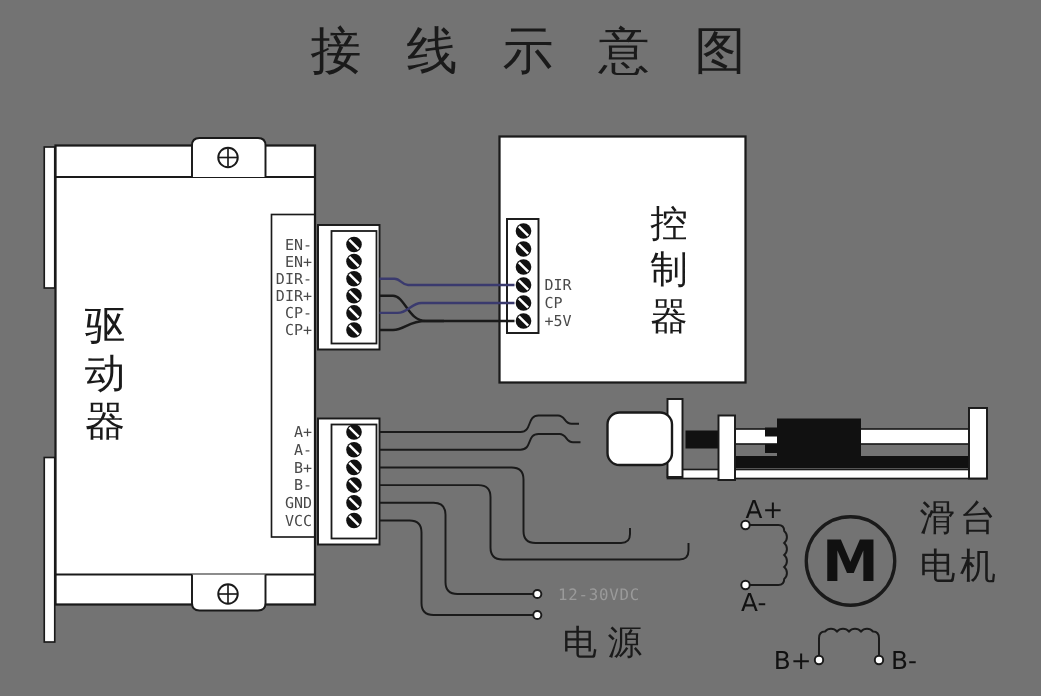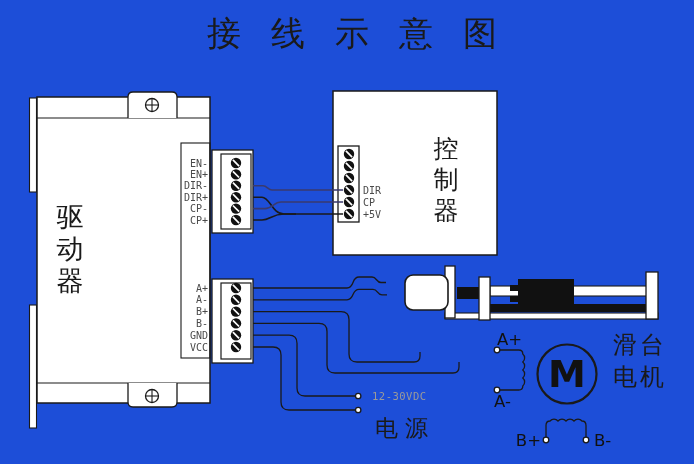--- a/index.html
+++ b/index.html
@@ -1,16 +1,16 @@
 <!DOCTYPE html>
 <html><head>
 <meta charset="utf-8">
 <style>
   html,body{margin:0;padding:0;background:#ffffff;}
-  .stage{position:relative;width:694px;height:464px;background:#1d4ed8;overflow:hidden;
+  .stage{position:relative;width:694px;height:464px;background:#737373;overflow:hidden;
          font-family:"DejaVu Sans",sans-serif;}
   svg{display:block;}
   
   .ln  {stroke:#1a1a1a;fill:none;}
   .box {stroke:#1a1a1a;fill:#ffffff;}
   .blk {fill:#111111;stroke:none;}
   .wire{fill:none;stroke-width:1.6;}
   .mwire{fill:none;stroke:#1a1a1a;stroke-width:1.3;}
   
   text{font-family:"DejaVu Sans",sans-serif;fill:#1a1a1a;}

